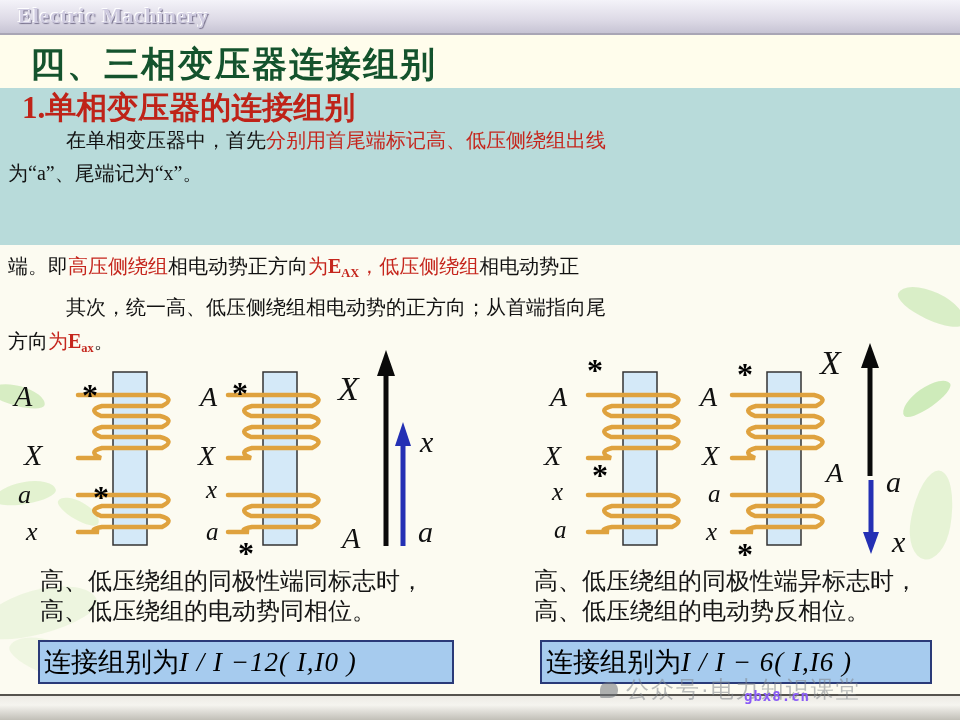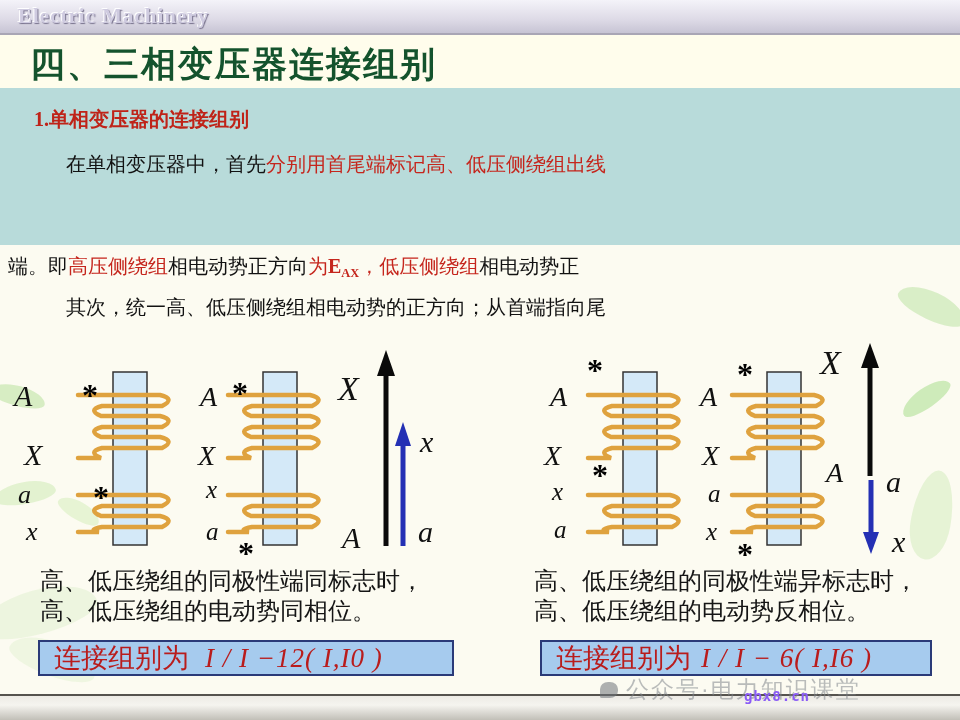--- a/index.html
+++ b/index.html
@@ -16,21 +16,21 @@
   .logo{position:absolute;left:18px;top:4px;font-size:21px;font-weight:bold;
     color:#cfcbe0;text-shadow:-1px -1px 0 rgba(255,255,255,.95),1px 1px 1px rgba(96,90,120,.8);
     letter-spacing:1px;}
 
   
   .titlebar{position:absolute;left:0;top:35px;width:960px;height:53px;background:#fffdec;z-index:2;}
   .title{position:absolute;left:30px;top:6px;margin:0;font-size:35px;font-weight:bold;color:#14532d;letter-spacing:2px;}
 
   
   .teal{position:absolute;left:0;top:88px;width:960px;height:157px;background:#b8dbda;z-index:2;}
-  .h2{margin:12px;padding:3px 0 0 22px;font-size:20px;font-weight:bold;color:#bf2318;line-height:33px;}
+  .h2{margin:0;padding:3px 0 0 22px;font-size:31px;font-weight:bold;color:#bf2318;line-height:33px;}
   .tline{margin:0;padding:0 8px;font-size:20px;line-height:33px;color:#121212;white-space:nowrap;}
   .indent{text-indent:58px;}
   .red{color:#c5261d;}
   sub.f{font-size:0.62em;font-weight:bold;vertical-align:-0.3em;}
   .eup{font-weight:bold;}
 
   
   .para2{position:absolute;left:0;top:249px;width:960px;z-index:2;}
   .para2 .tline{line-height:34px;}
 
@@ -38,27 +38,27 @@
   .diagram{position:absolute;left:0;top:340px;z-index:2;}
   .dlabel{font-style:italic;fill:#111;}
   .star{font-weight:bold;fill:#000;}
 
   
   .caption{position:absolute;z-index:2;font-size:24px;line-height:30px;color:#151515;white-space:nowrap;}
   .cap-left{left:40px;top:566px;}
   .cap-right{left:534px;top:566px;}
 
   
-  .fbox{position:absolute;top:640px;height:36px;background:#a6cbee;border:2px solid #2a3a78;
-    color:#b91c1c;display:flex;align-items:center;box-sizing:border-box;padding-left:14px;
+  .fbox{position:absolute;top:640px;height:44px;background:#a6cbee;border:2px solid #2a3a78;
+    color:#000000;display:flex;align-items:center;box-sizing:border-box;padding-left:4px;
     font-size:27px;z-index:2;white-space:nowrap;}
   .fbox-left{left:38px;width:416px;}
   .fbox-right{left:540px;width:392px;}
-  .formula{font-style:italic;letter-spacing:1px;margin-left:16px;}
-  .fbox-right .formula{margin-left:10px;}
+  .formula{font-style:italic;letter-spacing:1px;}
+  .fbox-right .formula{margin-left:0;}
 
   
   .watermark{position:absolute;left:600px;top:674px;z-index:4;display:flex;align-items:center;
     color:rgba(130,134,140,.55);font-size:23px;letter-spacing:2px;white-space:nowrap;
     font-family:"Liberation Sans","DejaVu Sans",sans-serif;}
   .wm-logo{display:inline-block;width:18px;height:16px;margin-right:8px;border-radius:45% 45% 45% 10%;
     background:rgba(110,114,120,.55);}
   .site{position:absolute;left:744px;top:688px;z-index:5;font-size:14px;font-weight:bold;color:#8b5cf6;
     letter-spacing:1px;font-family:"DejaVu Sans Mono","Liberation Mono",monospace;}
 
@@ -86,25 +86,27 @@
     <span class="logo">Electric Machinery</span>
   </div>
 
   <div class="titlebar">
     <h1 class="title">四、三相变压器连接组别</h1>
   </div>
 
   <div class="teal">
     <p class="h2">1.单相变压器的连接组别</p>
     <p class="tline indent"><span>在单相变压器中，首先</span><span class="red">分别用首尾端标记高、低压侧绕组出线</span></p>
+    <p class="tline"><span>为“a”、尾端记为“x”。</span></p>
   </div>
 
   <div class="para2">
     <p class="tline"><span>端。即</span><span class="red">高压侧绕组</span><span>相电动势正方向</span><span class="red">为</span><span class="red eup">E</span><sub class="f red">AX</sub><span class="red">，</span><span class="red">低压侧绕组</span><span>相电动势正</span></p>
     <p class="tline indent"><span>其次，统一高、低压侧绕组相电动势的正方向；从首端指向尾</span></p>
+    <p class="tline"><span>方向</span><span class="red">为</span><span class="red eup">E</span><sub class="f red">ax</sub><span>。</span></p>
   </div>
 
   <svg class="diagram" width="960" height="230" viewBox="0 0 960 230">
 
     <rect x="113" y="32" width="34" height="173" fill="#d4e9f8" stroke="#333" stroke-width="1.5"></rect>
     <rect x="263" y="32" width="34" height="173" fill="#d4e9f8" stroke="#333" stroke-width="1.5"></rect>
     <rect x="623" y="32" width="34" height="173" fill="#d4e9f8" stroke="#333" stroke-width="1.5"></rect>
     <rect x="767" y="32" width="34" height="173" fill="#d4e9f8" stroke="#333" stroke-width="1.5"></rect>
 
     <g stroke="#dfa23e" stroke-width="4.5" fill="none" stroke-linecap="round">

